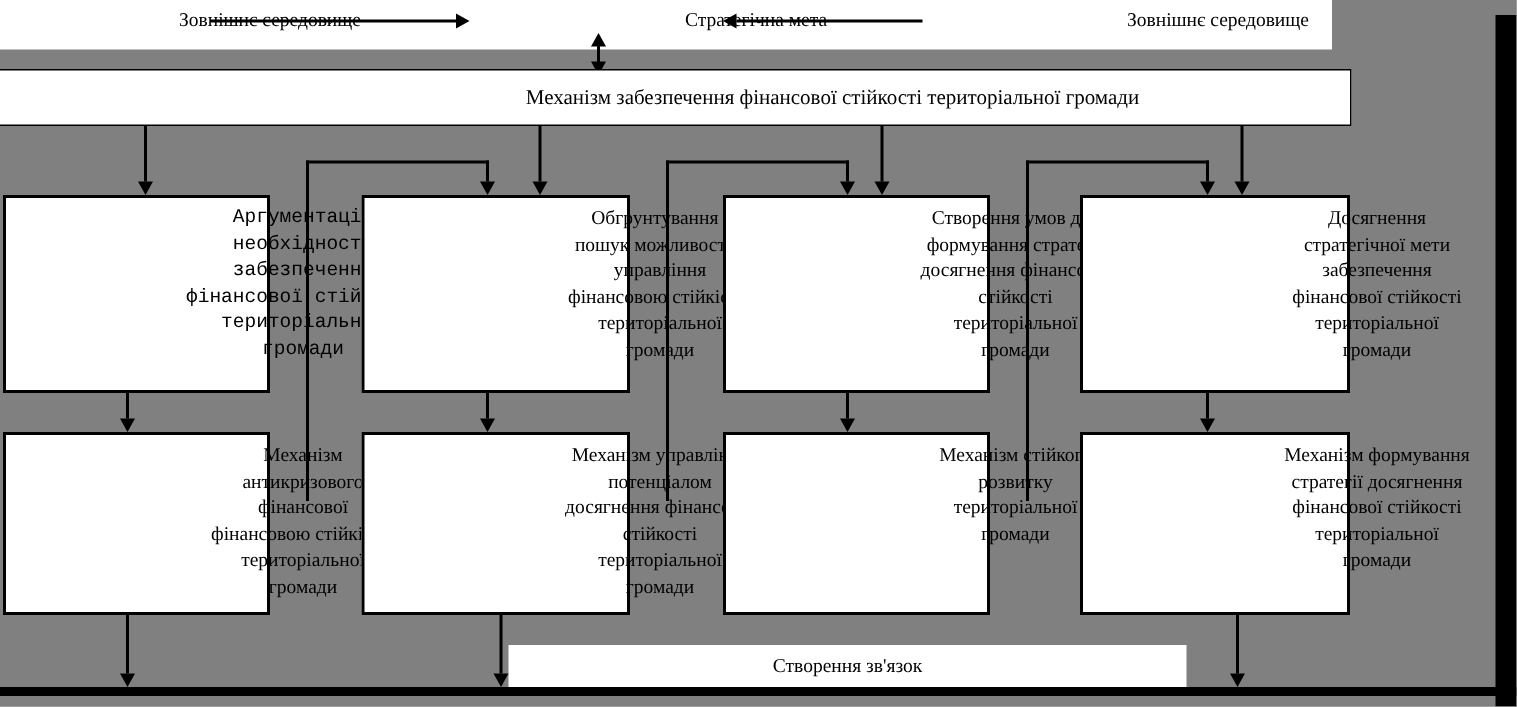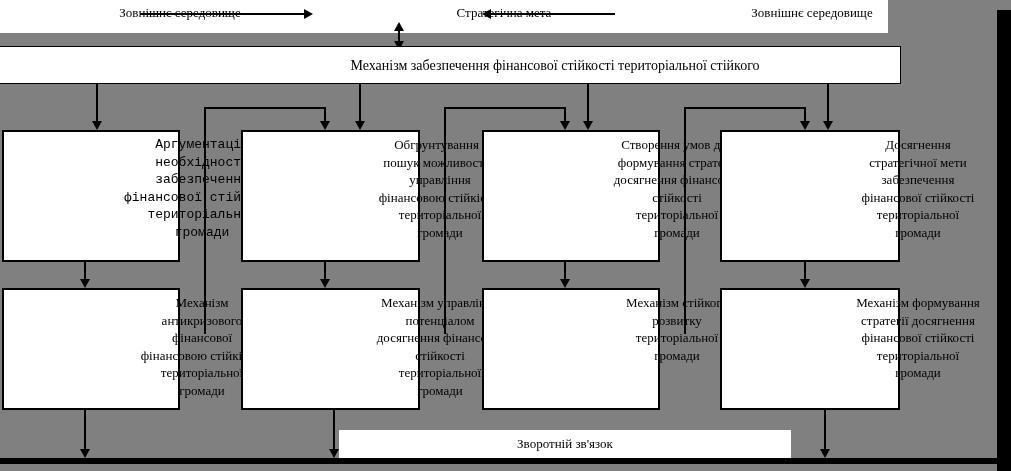--- a/index.html
+++ b/index.html
@@ -74,21 +74,21 @@
   <div class="ah-right" style="left:304px;top:9px;"></div>
 
   <div class="hl" style="left:491px;top:13px;width:124px;"></div>
   <div class="ah-left" style="left:482px;top:9px;"></div>
 
   <div class="vl" style="left:398px;top:30px;height:12px;"></div>
   <div class="ah-up" style="left:394px;top:22px;"></div>
   <div class="ah-down" style="left:394px;top:41px;"></div>
 
   <div class="titlebox" style="left:-5px;top:46px;width:906px;height:38px;"></div>
-  <div class="txt" style="left:208px;top:57px;width:694px;font-size:14px;">Механізм забезпечення фінансової стійкості територіальної стійкого</div>
+  <div class="txt" style="left:208px;top:57px;width:694px;font-size:14px;">Механізм забезпечення фінансової стійкості територіальної громади</div>
 
   <div class="box" style="left:2px;top:130px;width:178px;height:132px;"></div>
   <div class="txt" style="left:92px;top:136px;width:220px;font-family:Liberation Mono, monospace;">Аргументація
 необхідності
 забезпечення
 фінансової стійкості
 територіальної
 громади</div>
 
   <div class="box" style="left:241px;top:130px;width:179px;height:132px;"></div>
@@ -138,21 +138,21 @@
 громади</div>
 
   <div class="box" style="left:720px;top:288px;width:180px;height:122px;"></div>
   <div class="txt" style="left:808px;top:294px;width:220px;">Механізм формування
 стратегії досягнення
 фінансової стійкості
 територіальної
 громади</div>
 
   <div class="feedbackbar" style="left:339px;top:430px;width:452px;height:28px;">
-    <span>Зворотній зв'язок</span>
+    <span>Створення зв'язок</span>
   </div>
 
   <div class="vl" style="left:96px;top:84px;height:37px;"></div>
   <div class="ah-down" style="left:92px;top:121px;"></div>
 
   <div class="vl" style="left:359px;top:84px;height:37px;"></div>
   <div class="ah-down" style="left:355px;top:121px;"></div>
 
   <div class="vl" style="left:587px;top:84px;height:37px;"></div>
   <div class="ah-down" style="left:583px;top:121px;"></div>

